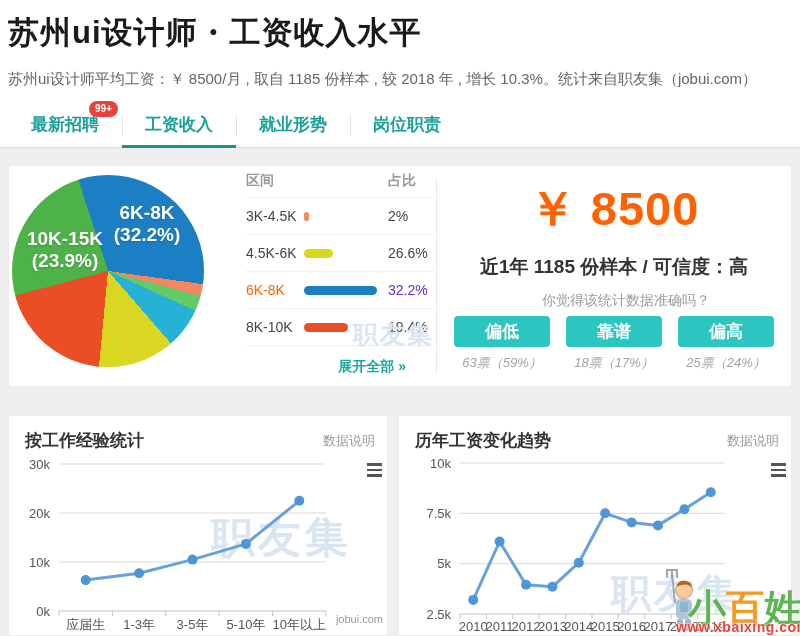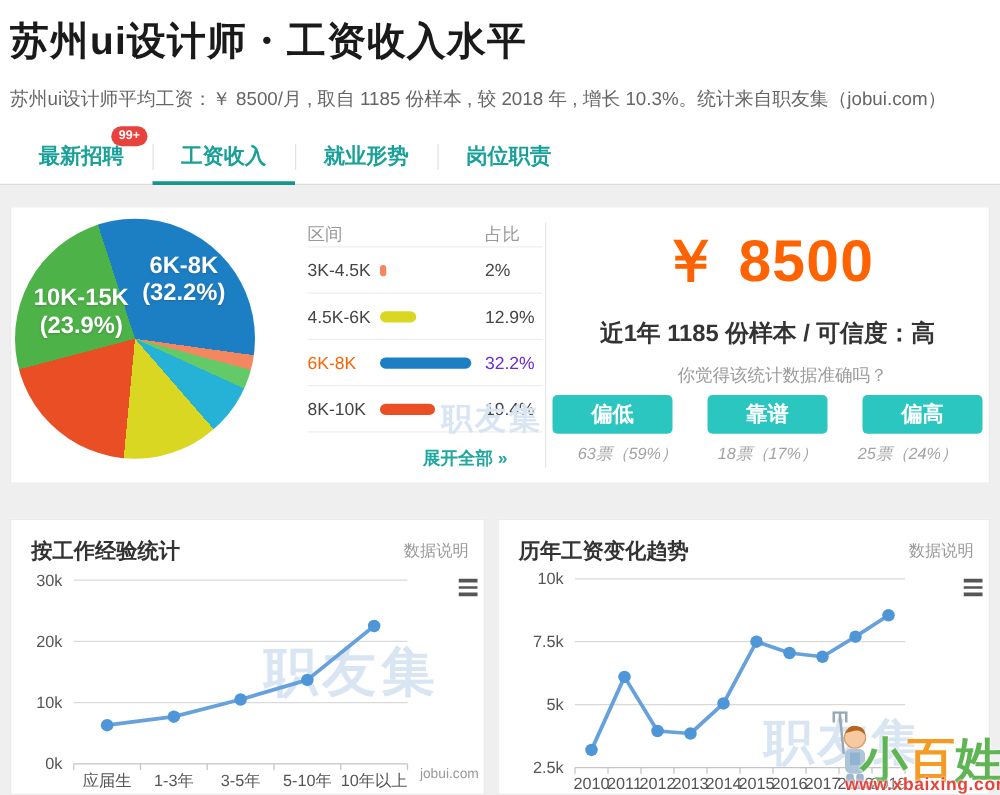--- a/index.html
+++ b/index.html
@@ -26,36 +26,36 @@
   .card-trend { left:398px; top:415px; width:394px; height:221px; }
 
   
   .pie { position:absolute; left:3px; top:9px; width:192px; height:192px; border-radius:50%; }
   .pie-callout { position:absolute; text-align:center; color:#fff; font-weight:bold; font-size:19px; line-height:1.15; text-shadow:0 1px 2px rgba(0,0,0,.18); pointer-events:none; }
   .pie-callout.c0 { left:78px; top:36px; width:120px; }
   .pie-callout.c1 { left:2px; top:62px; width:108px; }
 
   
   .dist { position:absolute; left:237px; top:6px; width:188px; }
-  .dist-header { display:flex; height:26px; align-items:flex-end; color:#999; font-size:14px; border-bottom:1px solid #eee; }
+  .dist-header { display:flex; height:26px; align-items:flex-start; color:#999; font-size:14px; border-bottom:1px solid #eee;font-weight:bold; }
   .dist-row { display:flex; height:37px; align-items:center; border-bottom:1px solid #eee; font-size:14px; color:#444; }
   .dist-range { width:58px; }
   .dist-barbox { width:80px; }
   .dist-bar { height:9px; border-radius:5px; }
   .dist-pct { width:50px; padding-left:4px; }
   .dist-expand { margin-top:12px; width:160px; text-align:right; color:#1fa79e; font-size:14px; font-weight:bold; cursor:pointer; }
 
   .vdivider { position:absolute; left:427px; top:12px; width:1px; height:196px; background:#e7e7e7; }
 
   
   .salary { position:absolute; left:428px; top:0; width:354px; height:100%; text-align:center; }
   .salary-amount { position:absolute; left:0; top:12px; width:100%; font-size:47px; font-weight:bold; color:#ff6200; letter-spacing:1px; }
   .salary-sample { position:absolute; left:0; top:88px; width:100%; font-size:19px; font-weight:bold; color:#333; }
   .salary-question { position:absolute; left:12px; top:126px; width:100%; font-size:14px; color:#9b9b9b; }
-  .vote-buttons { position:absolute; left:0; top:150px; width:100%; display:flex; justify-content:center; gap:28px; }
+  .vote-buttons { position:absolute; left:0; top:150px; width:100%; display:flex; justify-content:center; gap:16px; }
   .vote-btn { width:96px; height:31px; line-height:31px; background:#2cc6c0; color:#fff; font-size:17px; font-weight:bold; border:none; border-radius:4px; cursor:pointer; }
   .vote-counts { position:absolute; left:0; top:188px; width:100%; display:flex; justify-content:center; gap:16px; }
   .vote-count { width:96px; font-size:13px; color:#a3a3a3;font-style:italic; }
 
   
   .wm { position:absolute; color:#d9e5f3; font-weight:bold; pointer-events:none; }
   .wm-top { left:344px; top:152px; font-size:25px; letter-spacing:2px; }
   .wm-exp { left:202px; top:93px; font-size:43px; letter-spacing:4px; }
   .wm-trend { left:212px; top:150px; font-size:40px; letter-spacing:3px; }
   .jobui-src { position:absolute; right:4px; bottom:10px; font-size:11px; color:#999; }
@@ -118,21 +118,21 @@
         <span class="dist-pct">占比</span>
       </div>
       <div class="dist-row">
         <span class="dist-range">3K-4.5K</span>
         <span class="dist-barbox"><span class="dist-bar" style="width: 5px; background: rgb(244, 135, 95); display: inline-block;"></span></span>
         <span class="dist-pct">2%</span>
       </div>
       <div class="dist-row">
         <span class="dist-range">4.5K-6K</span>
         <span class="dist-barbox"><span class="dist-bar" style="width: 29px; background: rgb(217, 215, 33); display: inline-block;"></span></span>
-        <span class="dist-pct">12.9%</span>
+        <span class="dist-pct">26.6%</span>
       </div>
       <div class="dist-row">
         <span class="dist-range" style="color: rgb(255, 98, 0);">6K-8K</span>
         <span class="dist-barbox"><span class="dist-bar" style="width: 73px; background: rgb(29, 127, 195); display: inline-block;"></span></span>
         <span class="dist-pct" style="color: #6d28d9;">32.2%</span>
       </div>
       <div class="dist-row">
         <span class="dist-range">8K-10K</span>
         <span class="dist-barbox"><span class="dist-bar" style="width: 44px; background: rgb(233, 78, 36); display: inline-block;"></span></span>
         <span class="dist-pct">19.4%</span>

